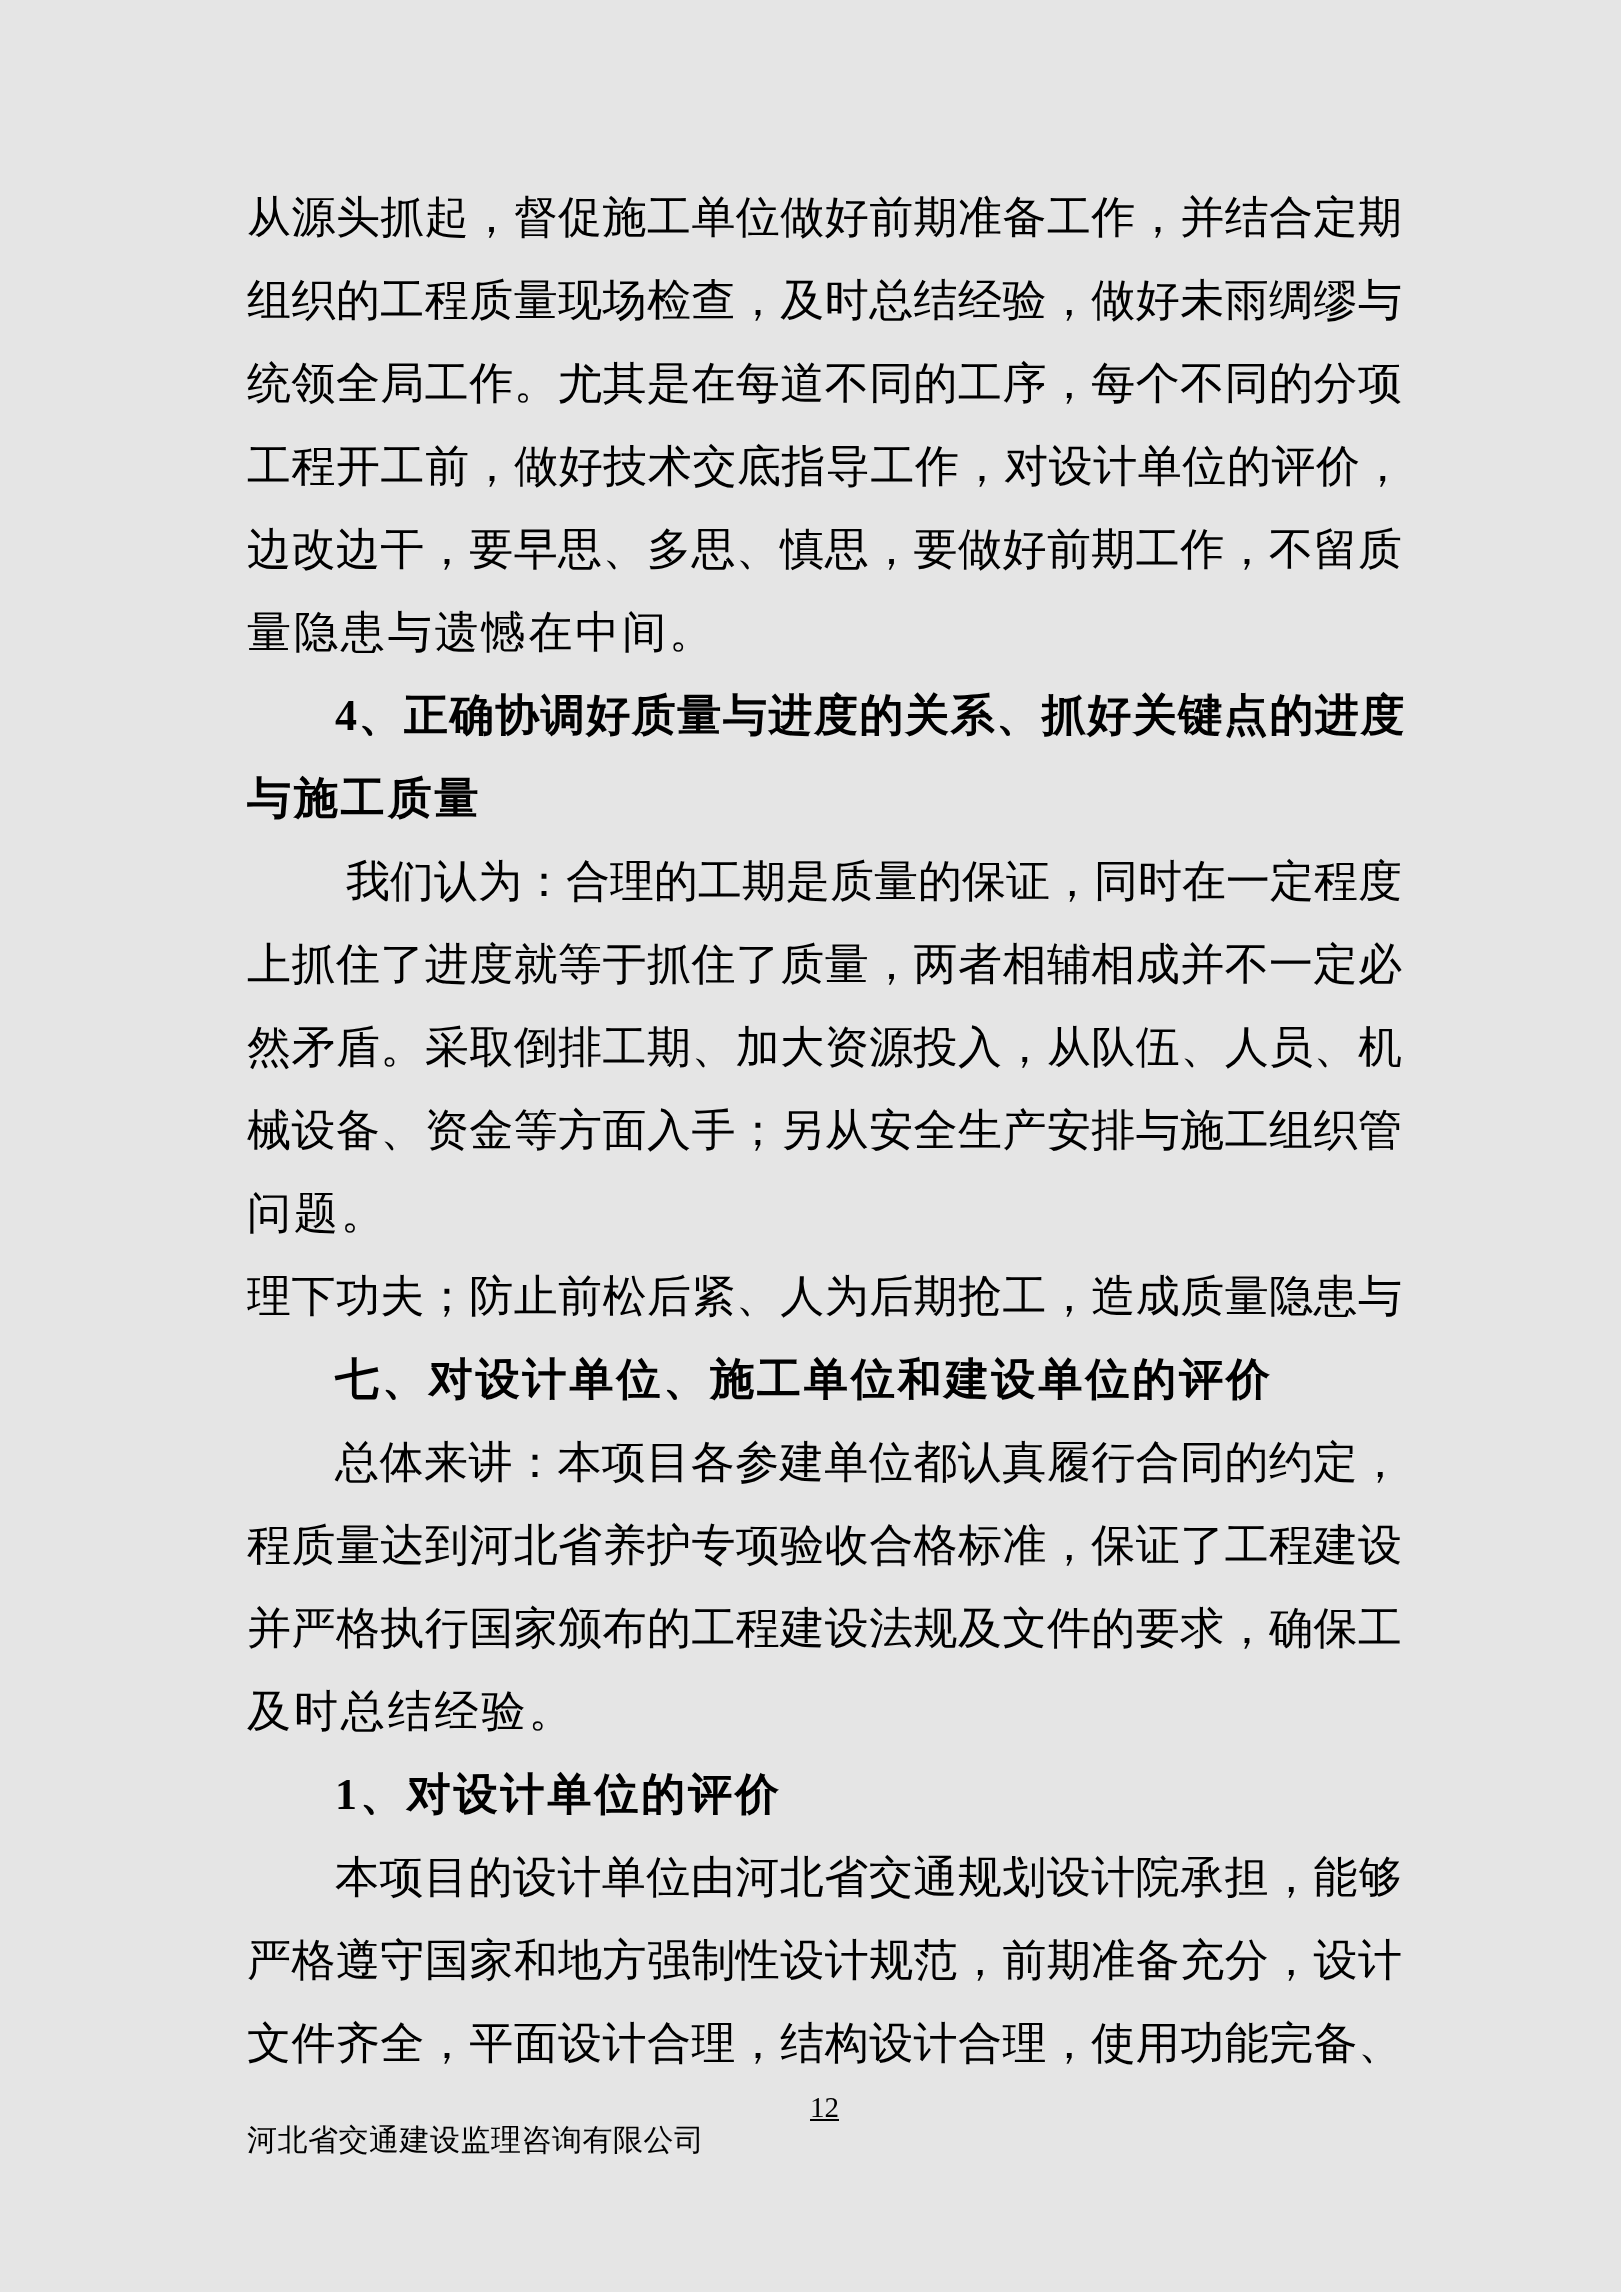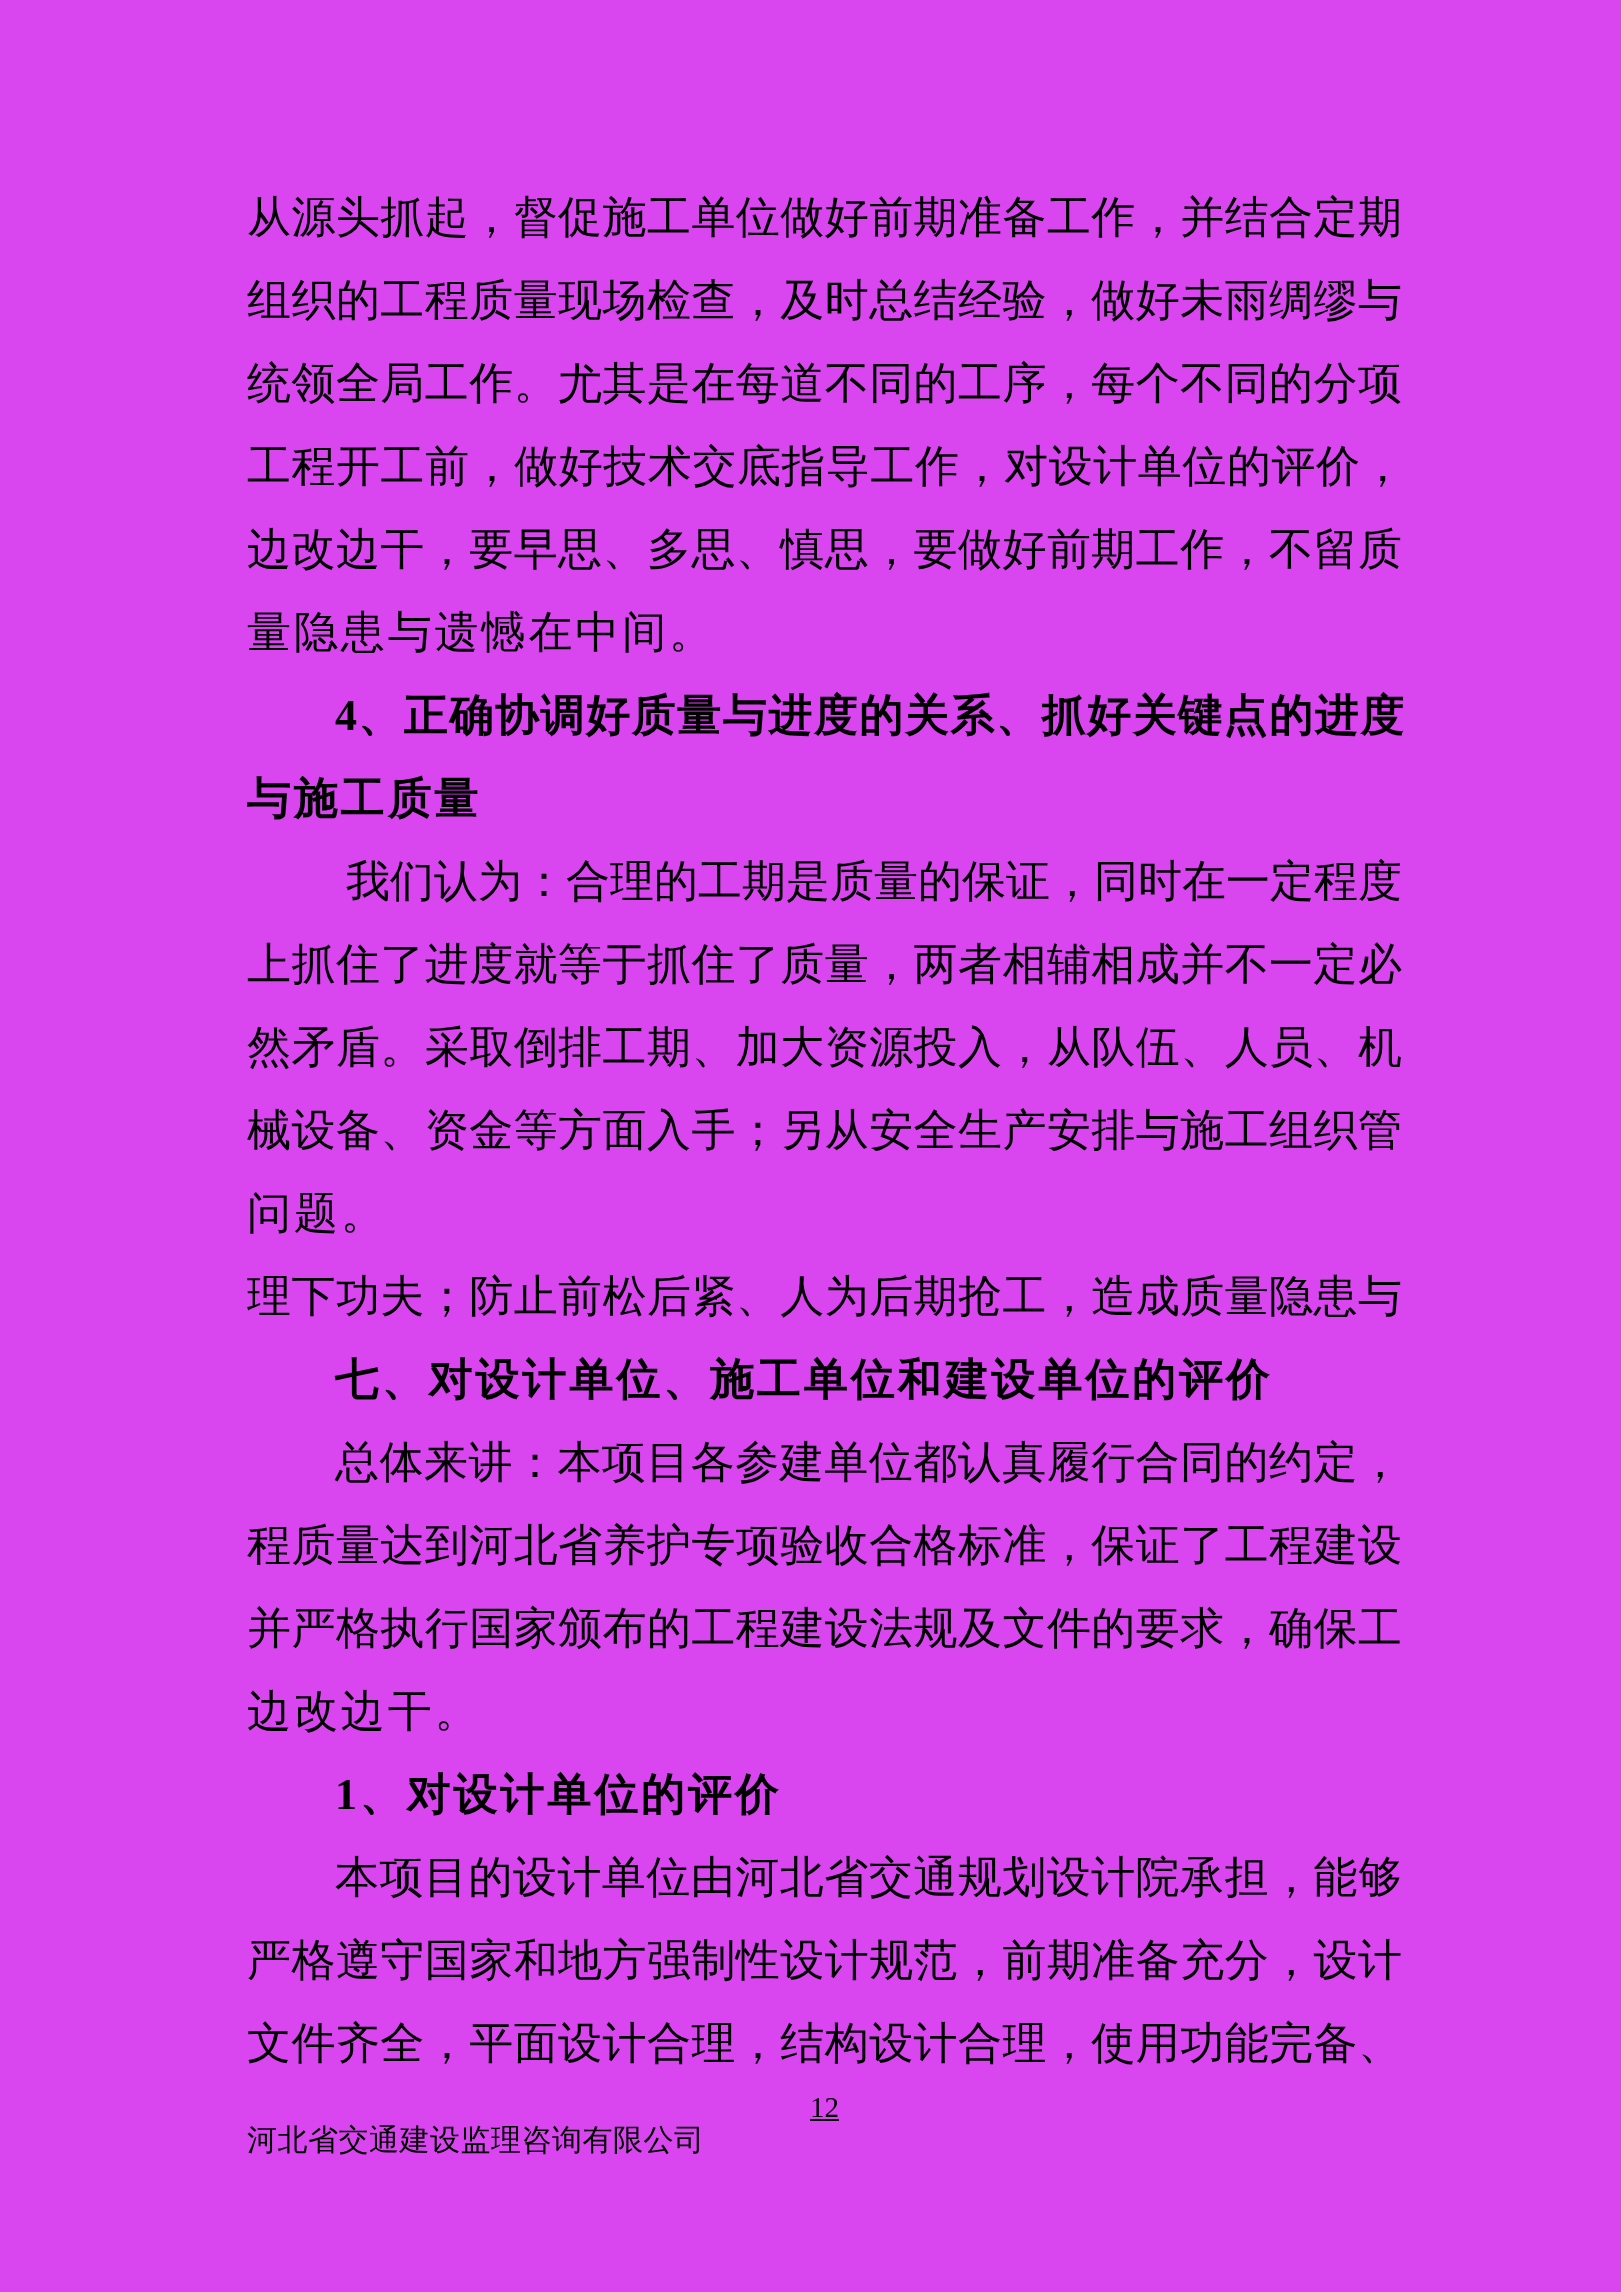--- a/index.html
+++ b/index.html
@@ -4,21 +4,21 @@
 <style>
   html, body {
     margin: 0;
     padding: 0;
     background: #ffffff;
   }
   .page {
     position: relative;
     width: 1621px;
     height: 2293px;
-    background: #d946ef;
+    background: #e5e5e5;
     color: #000000;
     font-family: "Liberation Serif", serif;
     overflow: hidden;
   }
   .content {
     position: absolute;
     left: 247px;
     top: 176px;
     width: 1155px;
   }
@@ -82,21 +82,21 @@
       <div class="line full indent">&nbsp;我们认为：合理的工期是质量的保证，同时在一定程度</div>
       <div class="line full">上抓住了进度就等于抓住了质量，两者相辅相成并不一定必</div>
       <div class="line full">然矛盾。采取倒排工期、加大资源投入，从队伍、人员、机</div>
       <div class="line full">械设备、资金等方面入手；另从安全生产安排与施工组织管</div>
       <div class="line">问题。</div>
       <div class="line full">理下功夫；防止前松后紧、人为后期抢工，造成质量隐患与</div>
       <div class="line bold indent">七、对设计单位、施工单位和建设单位的评价</div>
       <div class="line full indent">总体来讲：本项目各参建单位都认真履行合同的约定，</div>
       <div class="line full">程质量达到河北省养护专项验收合格标准，保证了工程建设</div>
       <div class="line full">并严格执行国家颁布的工程建设法规及文件的要求，确保工</div>
-      <div class="line">边改边干。</div>
+      <div class="line">及时总结经验。</div>
       <div class="line bold indent">1、对设计单位的评价</div>
       <div class="line full indent">本项目的设计单位由河北省交通规划设计院承担，能够</div>
       <div class="line full">严格遵守国家和地方强制性设计规范，前期准备充分，设计</div>
       <div class="line full">文件齐全，平面设计合理，结构设计合理，使用功能完备、</div>
     </div>
   <div class="page-number">12</div>
   <div class="footer-company">河北省交通建设监理咨询有限公司</div>
 </div>
 
 

